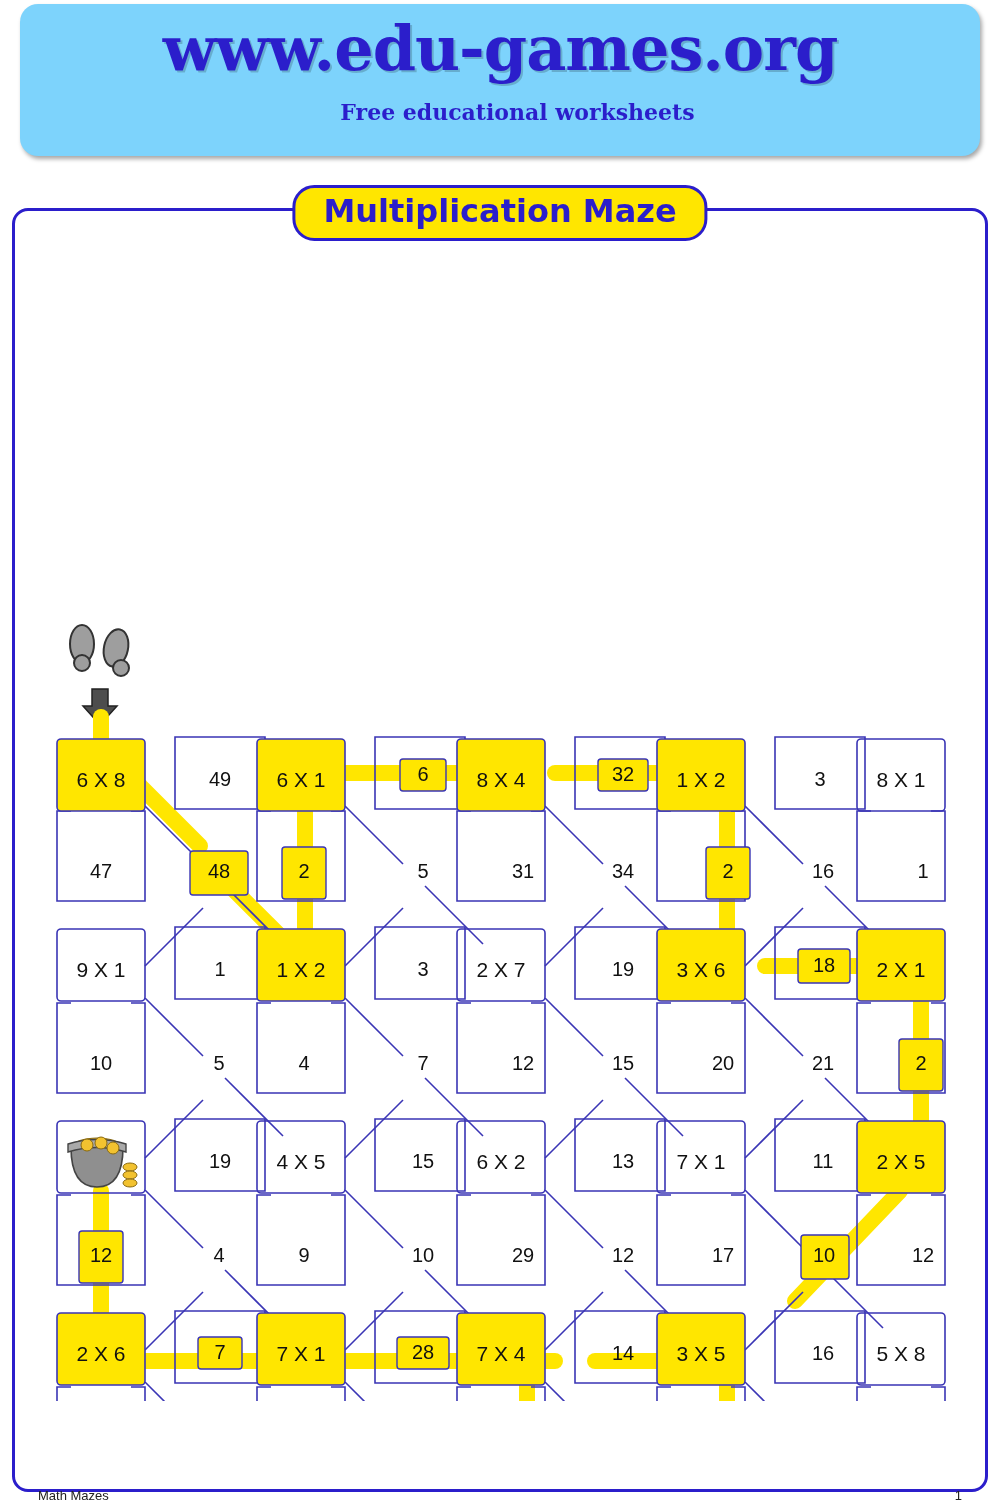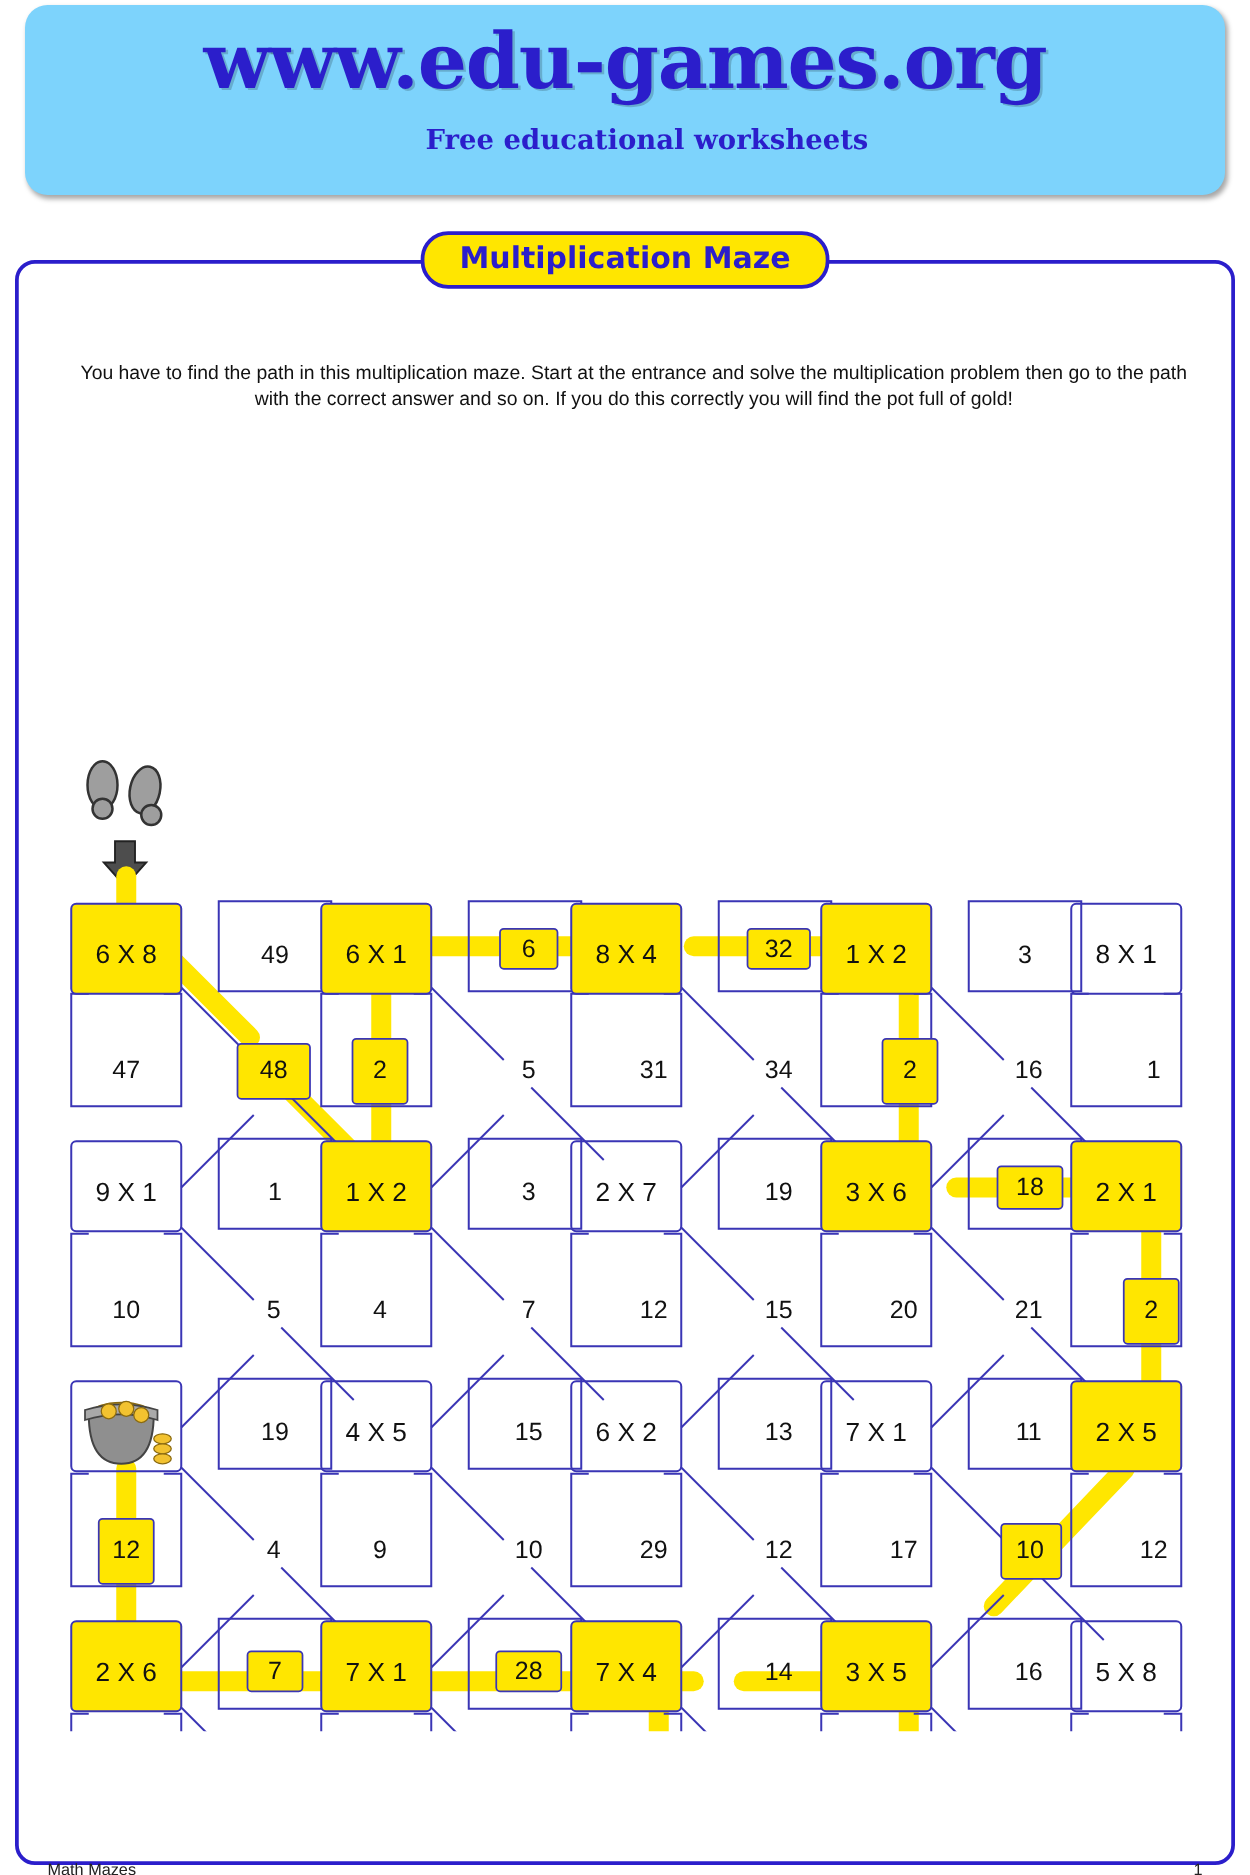--- a/index.html
+++ b/index.html
@@ -62,40 +62,40 @@
     position: absolute;
     left: 50%;
     transform: translateX(-50%);
     top: -26px;
     background: #ffe600;
     border: 3px solid #2b1ecb;
     border-radius: 22px;
     padding: 4px 28px 8px 28px;
     font-family: "DejaVu Sans", sans-serif;
     font-weight: bold;
-    font-size: 24px;
+    font-size: 32px;
     color: #2b1ecb;
     white-space: nowrap;
   }
   #instructions {
     position: absolute;
     left: 42px;
     top: 78px;
     width: 900px;
     text-align: center;
     font-size: 15.5px;
     line-height: 1.35;
     color: #111;
   }
 
   
   #maze {
     position: absolute;
     left: 20px;
-    top: 284px;
+    top: 300px;
     width: 936px;
     height: 890px;
   }
   #maze svg { display: block; }
   .cell-text {
     font-family: "Liberation Sans", sans-serif;
     font-size: 21px;
     fill: #111111;
   }
   .cell-text-small {
@@ -125,21 +125,20 @@
 
 <div id="header-banner">
   <div id="site-title">www.edu-games.org</div>
   <div id="site-subtitle">Free educational worksheets</div>
 </div>
 
 <div id="worksheet">
 
   <div id="title-pill">Multiplication Maze</div>
 
-  <div id="instructions">You have to find the path in this multiplication maze. Start at the entrance and solve the multiplication problem then go to the path with the correct answer and so on. If you do this correctly you will find the pot full of gold!</div>
 
   <div id="maze">
     <svg width="936" height="890" viewBox="0 0 936 890" xmlns="http://www.w3.org/2000/svg">
 
       <g>
         <ellipse cx="47" cy="133" rx="12" ry="19" fill="#9e9e9e" stroke="#333" stroke-width="2"></ellipse>
         <ellipse cx="47" cy="152" rx="8" ry="8" fill="#9e9e9e" stroke="#333" stroke-width="2"></ellipse>
         <ellipse cx="81" cy="137" rx="12" ry="19" fill="#9e9e9e" stroke="#333" stroke-width="2" transform="rotate(12 81 137)"></ellipse>
         <ellipse cx="86" cy="157" rx="8" ry="8" fill="#9e9e9e" stroke="#333" stroke-width="2"></ellipse>
         <path d="M 57 178 L 73 178 L 73 195 L 82 195 L 65 214 L 48 195 L 57 195 Z" fill="#4d4d4d" stroke="#222" stroke-width="1.5"></path>

